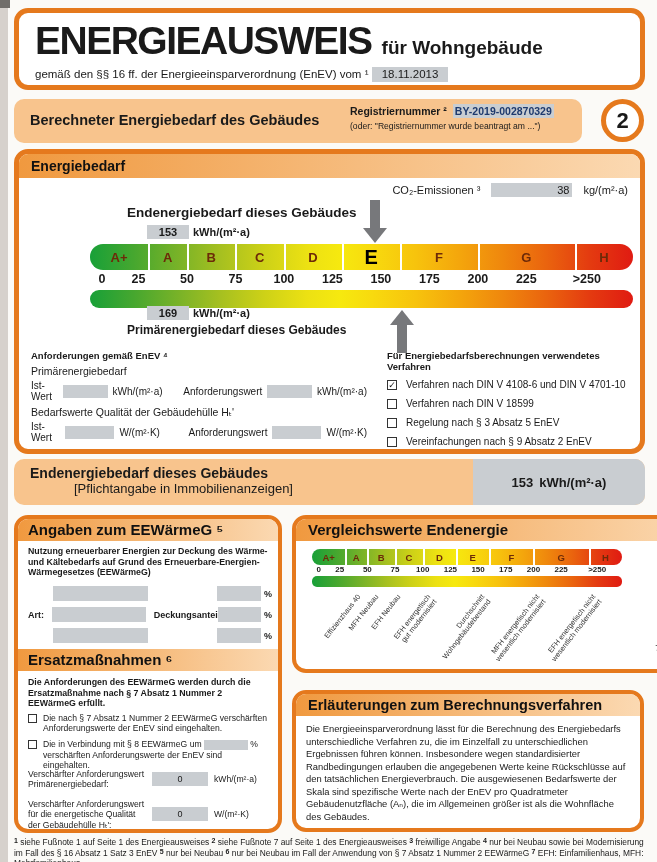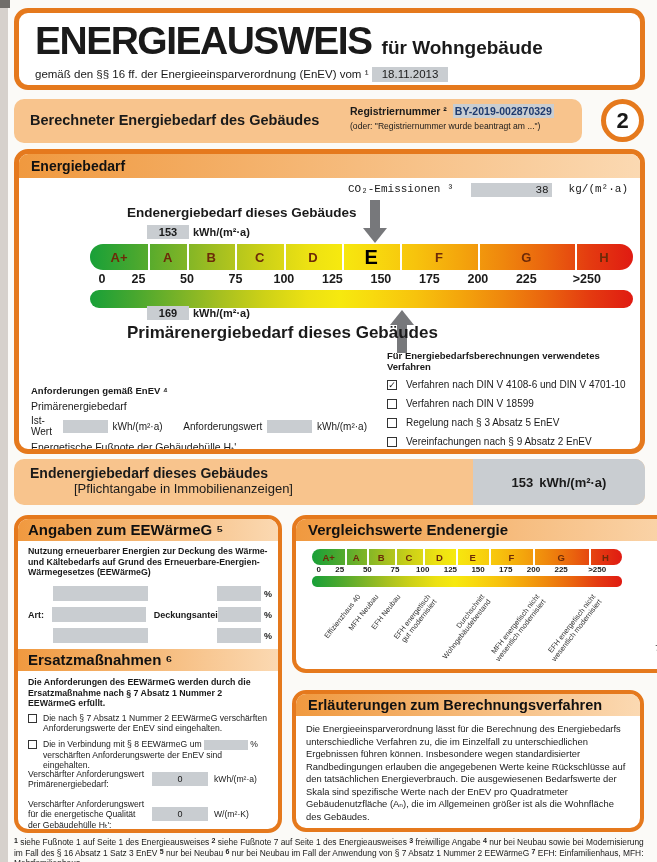--- a/index.html
+++ b/index.html
@@ -20,45 +20,45 @@
   
   .banner{position:absolute;left:14px;top:99px;width:568px;height:44px;background:#f8c48d;border-radius:10px;}
   .banner-title{position:absolute;left:16px;top:13px;font-size:14.5px;font-weight:bold;}
   .regblock{position:absolute;left:336px;top:6px;font-size:10.5px;}
   .regrow1{font-weight:bold;}
   .regval{background:#c9cdd1;color:#1e3a6e;font-weight:bold;padding:1px 2px;margin-left:6px;font-size:10.5px;}
   .regrow2{font-size:8.6px;margin-top:4px;font-weight:normal;}
   .pagecircle{position:absolute;left:601px;top:99px;width:43px;height:43px;border:5px solid #e5791d;border-radius:50%;background:#fff;box-sizing:border-box;text-align:center;line-height:33px;font-size:22px;font-weight:bold;}
   
   .box3{left:14px;top:149px;width:631px;height:305px;}
-  .co2row{position:absolute;top:29px;right:12px;font-size:11px;display:flex;align-items:flex-start;gap:17px;font-family:Liberation Mono, monospace;}
+  .co2row{position:absolute;top:29px;right:12px;font-size:11px;display:flex;align-items:center;gap:11px;}
   .co2row .gbox{width:78px;height:14px;text-align:right;font-weight:normal;line-height:14px;padding-right:3px;font-size:11px;}
   .endlabel{position:absolute;top:51px;left:108px;font-size:13.5px;font-weight:bold;}
   .valrow{position:absolute;font-size:11px;font-weight:bold;display:flex;align-items:center;gap:4px;}
   .valrow .gbox{width:42px;height:14px;text-align:center;line-height:14px;font-size:11px;font-weight:bold;}
   .endval{top:71px;left:128px;}
   .primval{top:152px;left:128px;}
-  .primlabel{position:absolute;top:169px;left:108px;font-size:17px;font-weight:bold;}
+  .primlabel{position:absolute;top:169px;left:108px;font-size:12px;font-weight:bold;}
   .scalewrap{position:absolute;left:71px;top:90px;width:543px;}
   .band{height:26px;background:linear-gradient(90deg,#18a038 0%,#46a72f 8%,#77b228 16%,#a6c020 24%,#cdd117 32%,#ece113 40%,#f6e90f 46%,#f8da0e 52%,#f7c30d 60%,#f4a60c 68%,#ef870d 76%,#ea640e 84%,#e43b10 92%,#e01b12 100%);position:relative;border-radius:13px;}
   .band.letters{border-radius:13px;}
   .band .div{position:absolute;top:0;bottom:0;width:2px;background:#fff;}
   .band .lt{position:absolute;top:50%;transform:translate(-50%,-50%);font-size:13px;font-weight:bold;color:#6d2a08;}
   .band .lt.sel{font-size:20px;color:#000;}
   .nums{position:relative;height:20px;background:#fff;}
   .nums span{position:absolute;top:2px;transform:translateX(-50%);font-size:12.5px;font-weight:bold;}
   .band.lower{height:18px;border-radius:9px;}
   .arrow{position:absolute;width:24px;}
   .arrow .shaft{width:10px;height:28px;background:#77787b;margin:0 auto;}
   .arrow .headD{width:0;height:0;border-left:12px solid transparent;border-right:12px solid transparent;border-top:15px solid #77787b;}
   .arrow .headU{width:0;height:0;border-left:12px solid transparent;border-right:12px solid transparent;border-bottom:15px solid #77787b;}
   .arrowD{top:-44px;left:52.5%;transform:translateX(-50%);}
   .arrowU{top:66px;left:57.5%;transform:translateX(-50%);}
   .colL{position:absolute;left:12px;top:196px;width:336px;font-size:10px;}
-  .colL .sect-title{font-weight:bold;font-size:9.5px;margin-bottom:3px;margin-top:35px;}
+  .colL .sect-title{font-weight:bold;font-size:9.5px;margin-bottom:3px;}
   .colL .h{font-size:10.5px;margin:4px 0 3px 0;}
   .frow{display:flex;align-items:center;gap:5px;margin:3px 0;}
   .frow .gbox{width:58px;height:13px;}
   .cb{display:inline-block;width:10px;height:10px;border:1.4px solid #333;background:#fff;box-sizing:border-box;font-size:9px;line-height:8px;text-align:center;font-weight:bold;vertical-align:middle;}
   .colR{position:absolute;left:368px;top:196px;width:252px;font-size:10px;}
   .colR .sect-title{font-weight:bold;font-size:9.5px;margin-bottom:7px;}
   .cbrow{display:flex;align-items:flex-start;gap:9px;margin-bottom:8px;}
   .cbrow .cb{flex:0 0 auto;margin-top:1px;}
   
   .banner2{position:absolute;left:14px;top:459px;width:631px;height:46px;background:#f8c48d;border-radius:10px;overflow:hidden;}
@@ -208,21 +208,21 @@
       <div class="h">Primärenergiebedarf</div>
       <div class="frow">
         <span>Ist-Wert</span>
         <span class="gbox"></span>
         <span>kWh/(m²·a)</span>
         <span style="width:14px"></span>
         <span>Anforderungswert</span>
         <span class="gbox"></span>
         <span>kWh/(m²·a)</span>
       </div>
-      <div class="h">Energetische Fußnote der Gebäudehülle Hₜ'</div>
+      <div class="h">Bedarfswerte Qualität der Gebäudehülle Hₜ'</div>
       <div class="frow">
         <span>Ist-Wert</span>
         <span class="gbox"></span>
         <span>W/(m²·K)</span>
         <span style="width:22px"></span>
         <span>Anforderungswert</span>
         <span class="gbox"></span>
         <span>W/(m²·K)</span>
       </div>
       <div class="frow" style="margin-top:6px">

